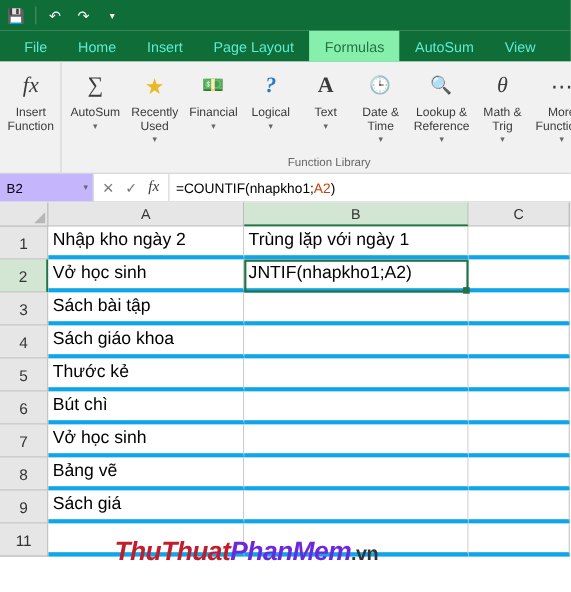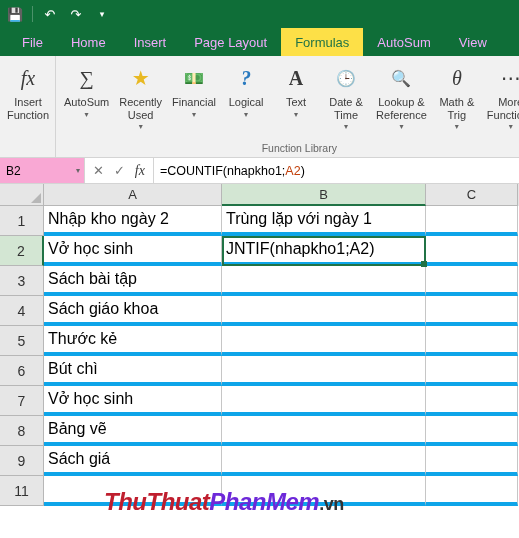--- a/index.html
+++ b/index.html
@@ -5,36 +5,36 @@
 * { box-sizing: border-box; margin: 0; padding: 0; font-family: "Segoe UI", Tahoma, sans-serif; }
 body { width: 519px; height: 538px; overflow: hidden; background: #fff; position: relative; }
 
 
 .qat { height: 28px; background: #0f6e38; display: flex; align-items: center; padding: 0 6px; gap: 8px; }
 .qat .i { width: 18px; height: 18px; display: flex; align-items: center; justify-content: center; color: #fff; font-size: 13px; }
 .qat .sep { width: 1px; height: 16px; background: rgba(255,255,255,0.25); }
 
 
 .tabs { height: 28px; background: #0f6e38; display: flex; align-items: stretch; padding-left: 8px; }
-.tab { padding: 0 14px; color: #f0abfc; font-size: 13px; display: flex; align-items: center; cursor: pointer; }
-.tab.act { background: #fde047; color: #217346; }
+.tab { padding: 0 14px; color: #5eead4; font-size: 13px; display: flex; align-items: center; cursor: pointer; }
+.tab.act { background: #86efac; color: #217346; }
 
 
 .ribbon { height: 102px; background: #f1f1f1; border-bottom: 1px solid #d4d4d4; display: flex; }
 .grp { border-right: 1px solid #d4d4d4; display: flex; flex-direction: column; }
 .grp-b { flex: 1; display: flex; align-items: flex-start; padding: 4px 4px 0 4px; gap: 2px; }
 .grp-l { text-align: center; font-size: 10.5px; color: #666; padding: 2px 0 3px 0; }
 .btn { display: flex; flex-direction: column; align-items: center; justify-content: flex-start; padding: 2px 4px; cursor: pointer; min-width: 48px; }
 .btn .ic { width: 32px; height: 32px; display: flex; align-items: center; justify-content: center; font-size: 20px; font-style: italic; font-family: Georgia, serif; color: #3b3b3b; }
 .btn .txt { font-size: 11px; color: #3b3b3b; text-align: center; line-height: 1.15; margin-top: 2px; }
 .btn .dd { font-size: 8px; color: #666; margin-top: 1px; }
 
 
 .fbar { height: 26px; border-bottom: 1px solid #d4d4d4; display: flex; align-items: stretch; }
-.nb { width: 85px; border-right: 1px solid #d4d4d4; display: flex; align-items: center; padding: 0 6px; font-size: 12px; background: #f9a8d4; position: relative; }
+.nb { width: 85px; border-right: 1px solid #d4d4d4; display: flex; align-items: center; padding: 0 6px; font-size: 12px; background: #c4b5fd; position: relative; }
 .nb .dd2 { position: absolute; right: 4px; font-size: 8px; color: #666; }
 .fctl { display: flex; align-items: center; border-right: 1px solid #d4d4d4; padding: 0 8px; gap: 10px; color: #777; }
 .fctl span { font-size: 13px; cursor: pointer; }
 .fctl .fx { font-style: italic; font-family: Georgia, serif; color: #3b3b3b; font-size: 14px; }
 .finp { flex: 1; display: flex; align-items: center; padding: 0 6px; font-size: 12.5px; font-family: "Segoe UI", sans-serif; }
 .finp .p1 { color: #000; }
 .finp .p2 { color: #c2410c; }
 .finp .p3 { color: #000; }
 
 

